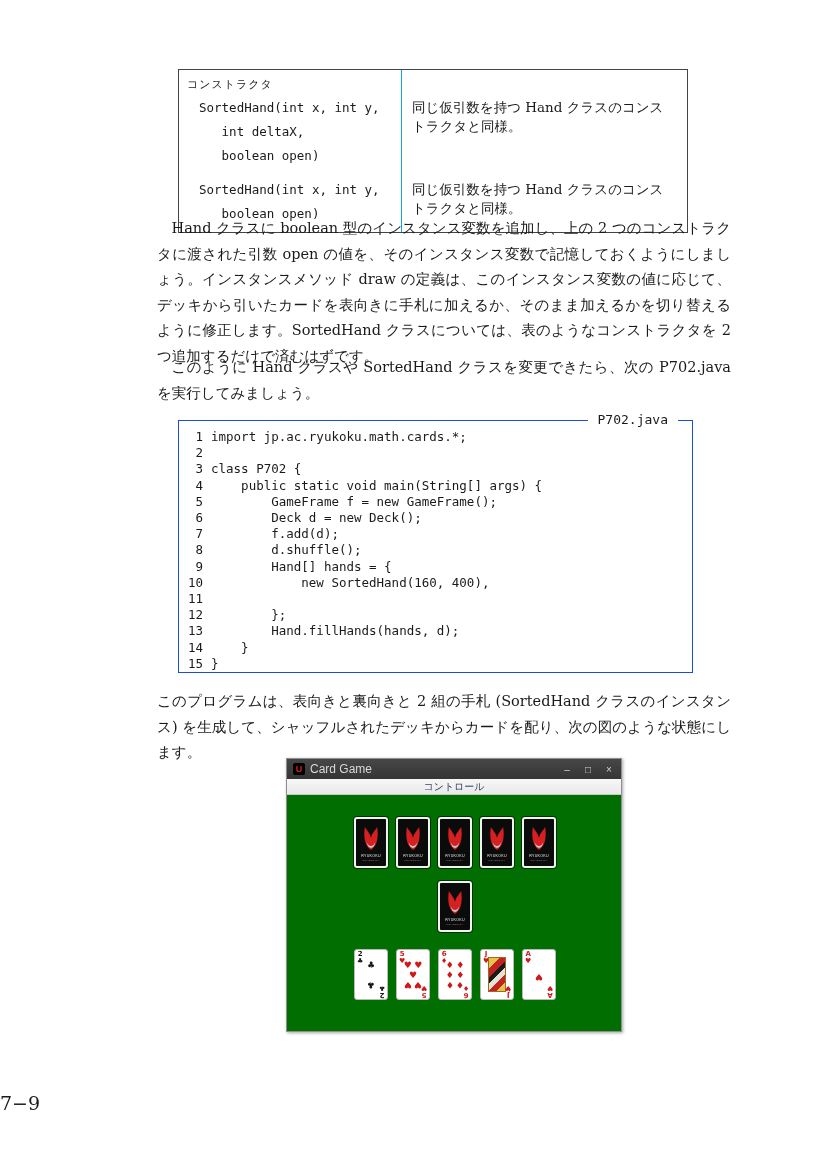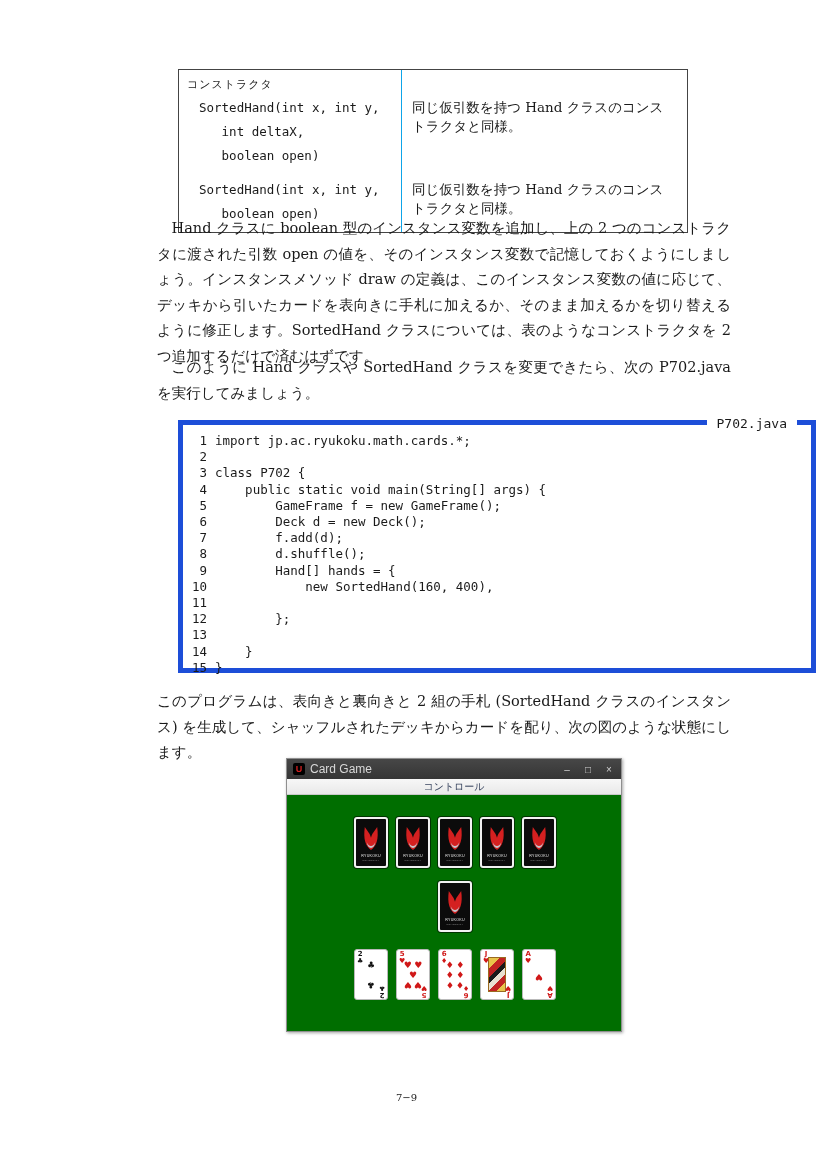--- a/index.html
+++ b/index.html
@@ -24,22 +24,22 @@
   }
   .spec-table .desc { font-size:13.5px; line-height:19px; padding:6px 10px 4px 10px; }
   
   .para {
     position:absolute; left:157px; width:574px; font-size:14.5px;
     line-height:25.5px; text-align:justify;
   }
   .para.indent { text-indent:1em; }
   
   .code-box {
-    position:absolute; left:178px; top:420px; width:638px; height:253px;
-    border:5px solid #1d4ed8; background:#fff;
+    position:absolute; left:178px; top:420px; width:515px; height:253px;
+    border:1px solid #1d4ed8; background:#fff;
   }
   .code-label {
     position:absolute; top:-9px; right:14px; background:#fff; padding:0 10px;
     font-family:"DejaVu Sans Mono","Liberation Mono",monospace; font-size:13px;
   }
   .code-lines { padding:8px 0 0 8px; }
   .code-line {
     font-family:"DejaVu Sans Mono","Liberation Mono",monospace;
     font-size:12.5px; line-height:16.2px; white-space:pre; display:flex;
   }
@@ -86,22 +86,22 @@
     transform:translate(-50%,-50%); }
   .pip.inv { transform:translate(-50%,-50%) rotate(180deg); }
   .face-art {
     position:absolute; left:7px; right:7px; top:7px; bottom:7px;
     border:1px solid #9a6a20;
     background:
       linear-gradient(135deg, #e8c34a 0 22%, #c22222 22% 40%, #1a1a1a 40% 52%,
         #e8e0d0 52% 66%, #c22222 66% 82%, #e8c34a 82% 100%);
   }
   
-  .page-number { position:absolute; left:0; right:15px; top:1092px; text-align:center;
-    font-size:10px; }
+  .page-number { position:absolute; left:0; right:15px; top:1092px; 
+    font-size:19px; }
 </style>
 </head>
 <body>
 
 <div class="page">
 
   <div class="spec-table">
     <div class="cell hdr">コンストラクタ</div>
     <div class="cell rightcol"></div>
     <div class="cell sig">SortedHand(int x, int y,
@@ -124,21 +124,21 @@
         <div class="code-line"><span class="no">3</span><span>class P702 {</span></div>
         <div class="code-line"><span class="no">4</span><span>    public static void main(String[] args) {</span></div>
         <div class="code-line"><span class="no">5</span><span>        GameFrame f = new GameFrame();</span></div>
         <div class="code-line"><span class="no">6</span><span>        Deck d = new Deck();</span></div>
         <div class="code-line"><span class="no">7</span><span>        f.add(d);</span></div>
         <div class="code-line"><span class="no">8</span><span>        d.shuffle();</span></div>
         <div class="code-line"><span class="no">9</span><span>        Hand[] hands = {</span></div>
         <div class="code-line"><span class="no">10</span><span>            new SortedHand(160, 400),</span></div>
         <div class="code-line"><span class="no">11</span></div>
         <div class="code-line"><span class="no">12</span><span>        };</span></div>
-        <div class="code-line"><span class="no">13</span></div>
+        <div class="code-line"><span class="no">13</span><span>        Hand.fillHands(hands, d);</span></div>
         <div class="code-line"><span class="no">14</span><span>    }</span></div>
         <div class="code-line"><span class="no">15</span><span>}</span></div>
       </div>
   </div>
 
   <p class="para" style="top:689px">このプログラムは、表向きと裏向きと 2 組の手札 (SortedHand クラスのインスタンス) を生成して、シャッフルされたデッキからカードを配り、次の図のような状態にします。</p>
 
   <div class="app-window">
     <div class="titlebar">
       <span class="win-icon">

